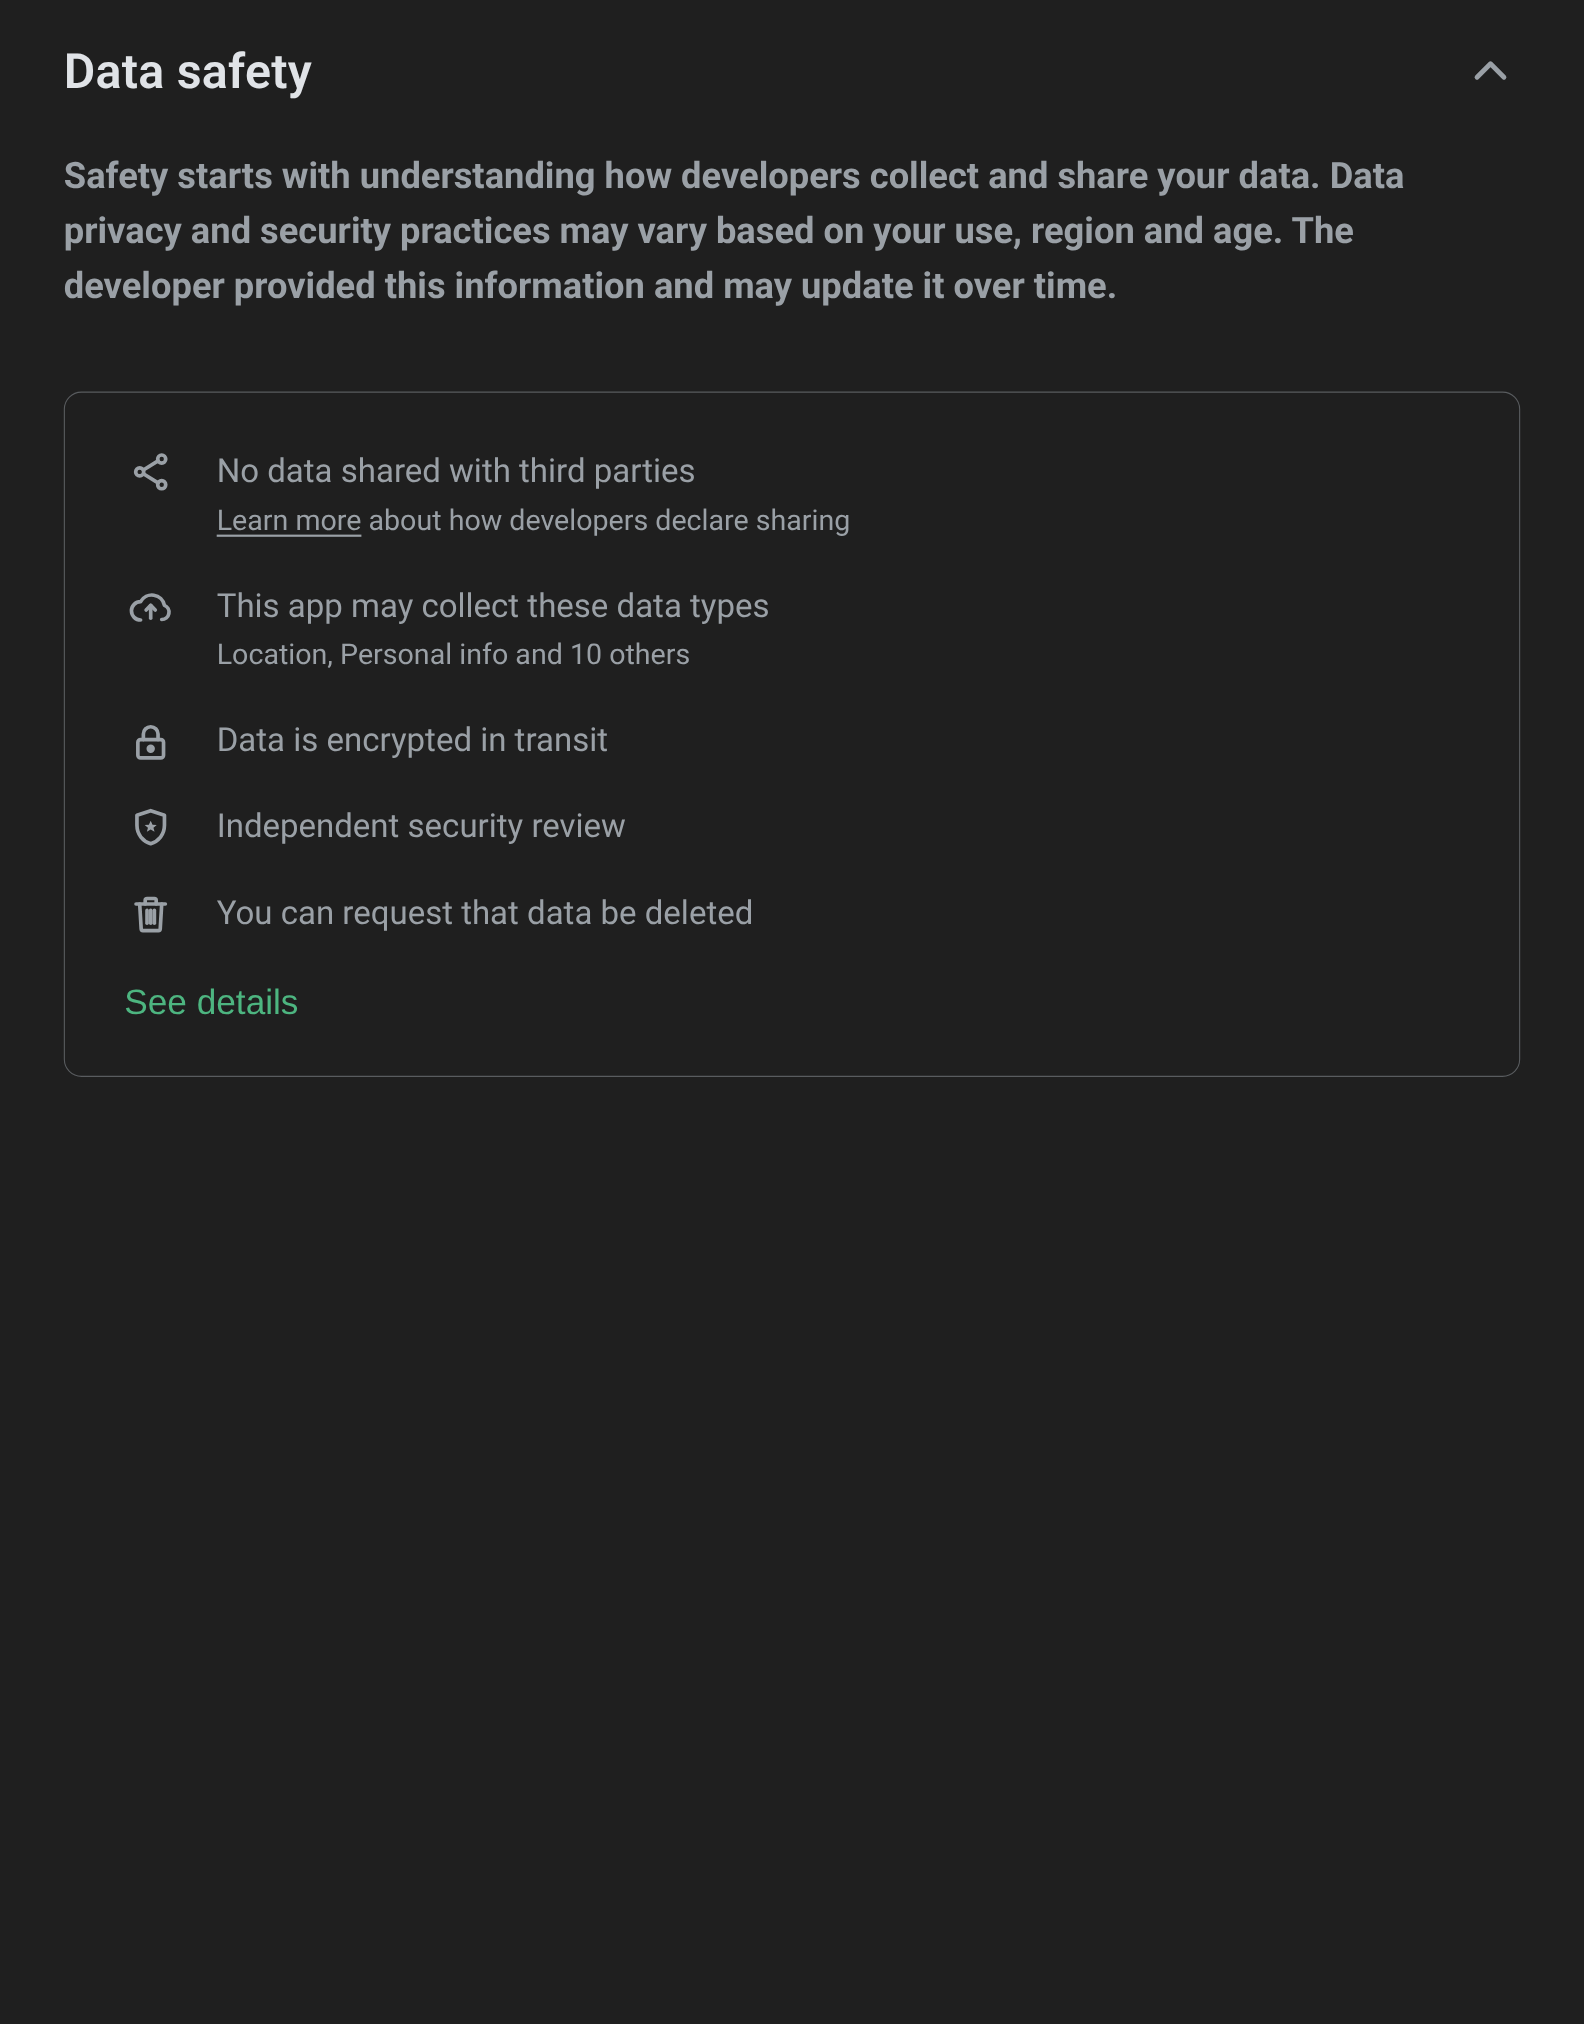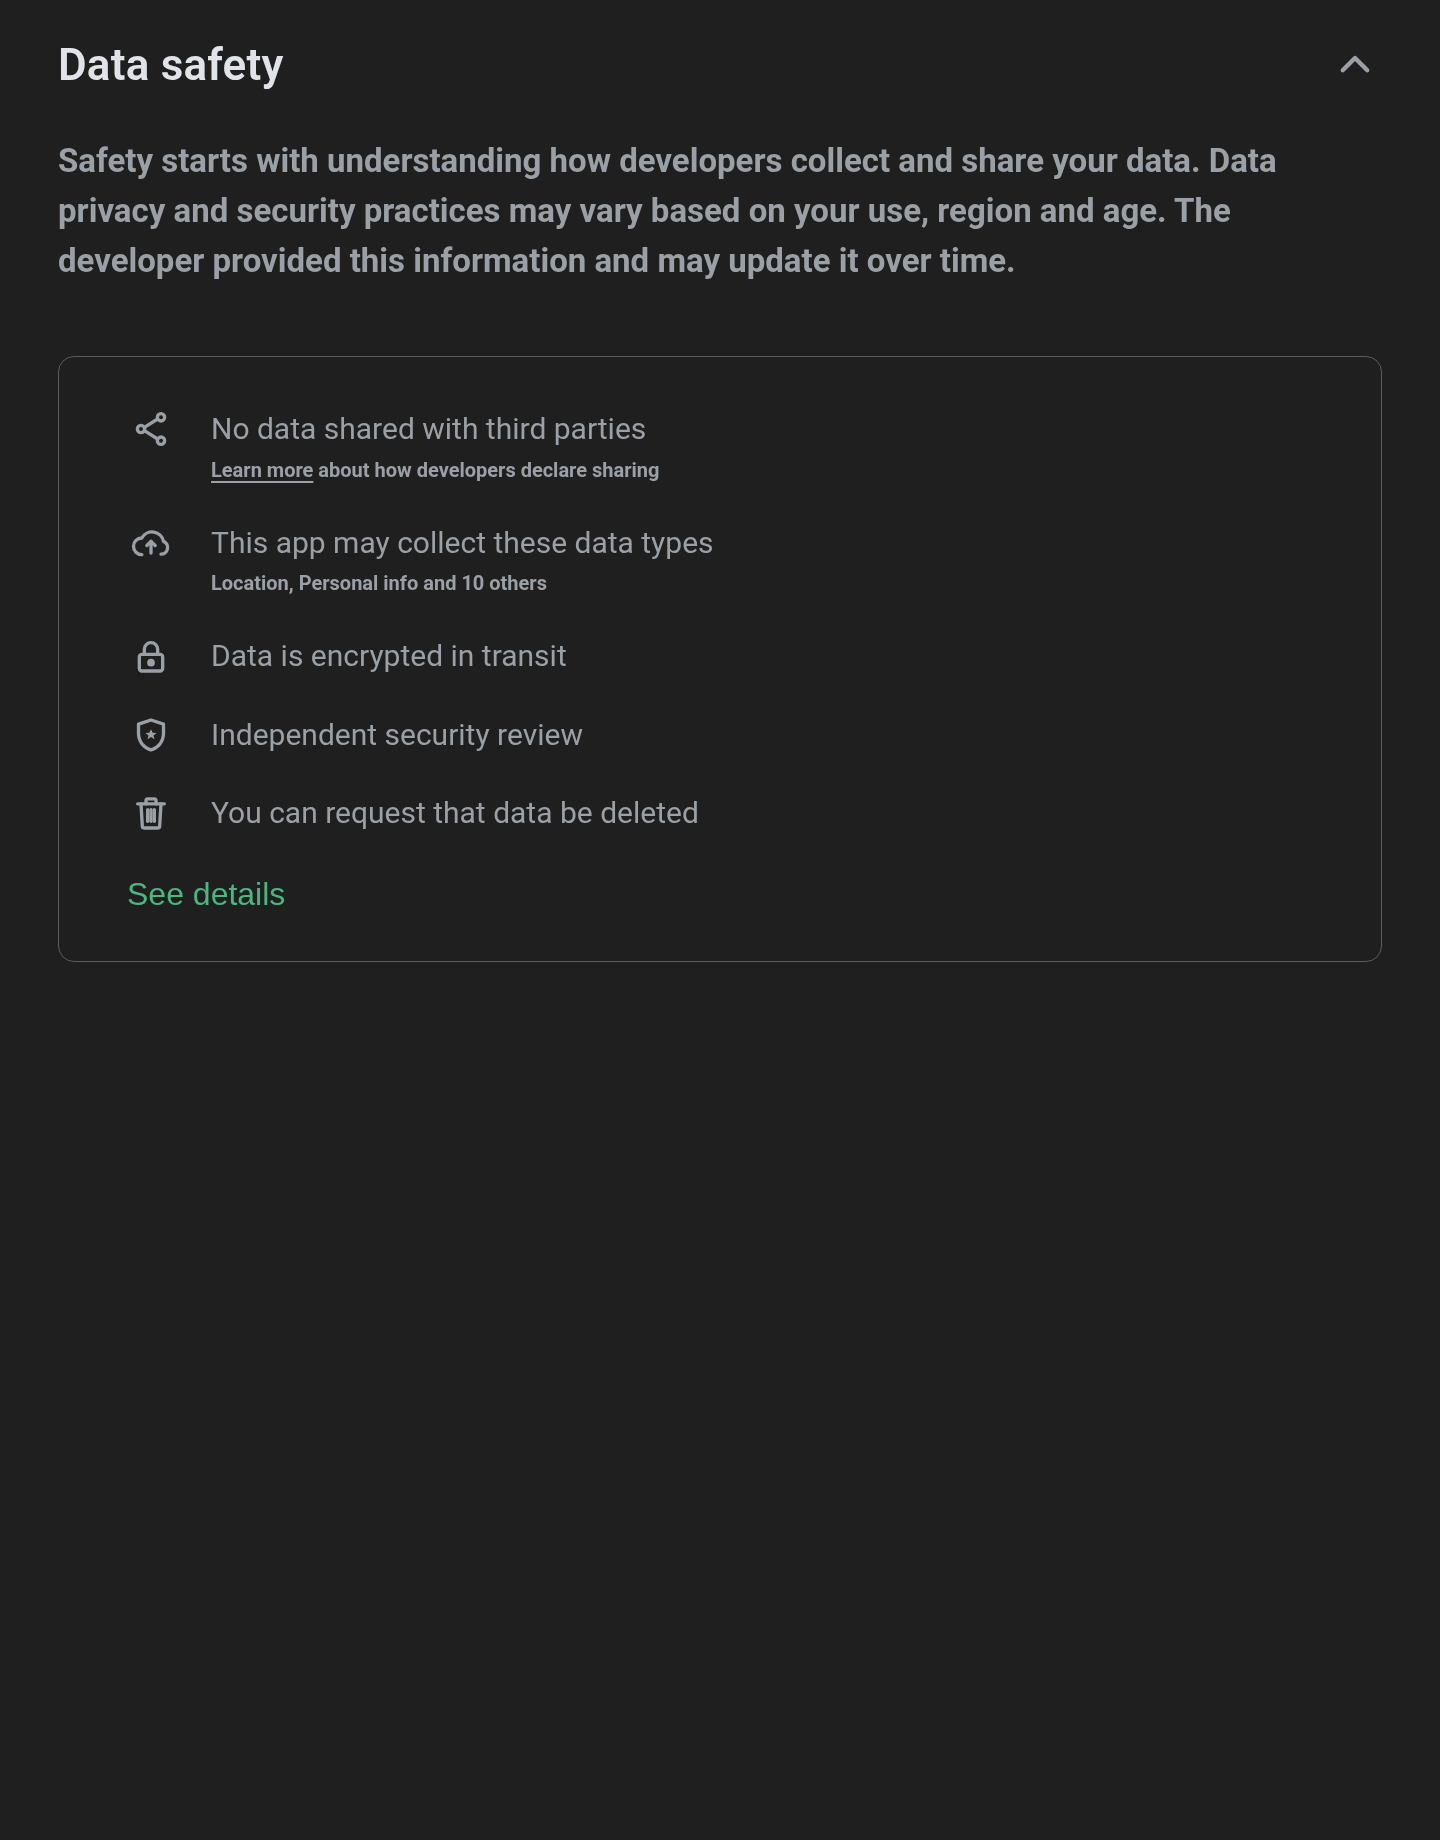--- a/index.html
+++ b/index.html
@@ -45,21 +45,21 @@
       line-height: 1.52;
       color: #9aa0a6;
       margin-bottom: 70px;
       max-width: 100%;
       font-weight: bold;
     }
 
     .card {
       border: 1px solid #595c5f;
       border-radius: 16px;
-      padding: 52px 54px 48px 68px;
+      padding: 52px 54px 48px 54px;
       background: #1f1f1f;
     }
     .row {
       display: flex;
       align-items: flex-start;
       gap: 36px;
       padding: 0 0 38px 0;
     }
     .row:last-of-type { padding-bottom: 0; }
     .icon-col {
@@ -78,24 +78,23 @@
       gap: 6px;
       font-size: 30px;
     }
     .row-title {
       font-size: 30px;
       line-height: 1.35;
       color: #9aa0a6;
       font-weight: 400;
     }
     .row-sub {
-      font-size: 20px;
+      font-size: 26px;
       line-height: 1.45;
       color: #9aa0a6;
-      font-weight: bold;
     }
     .row-sub a, .inline-link {
       color: #9aa0a6;
       text-decoration: underline;
       text-underline-offset: 4px;
       cursor: pointer;
     }
     .see-details {
       display: inline-block;
       margin-top: 42px;

